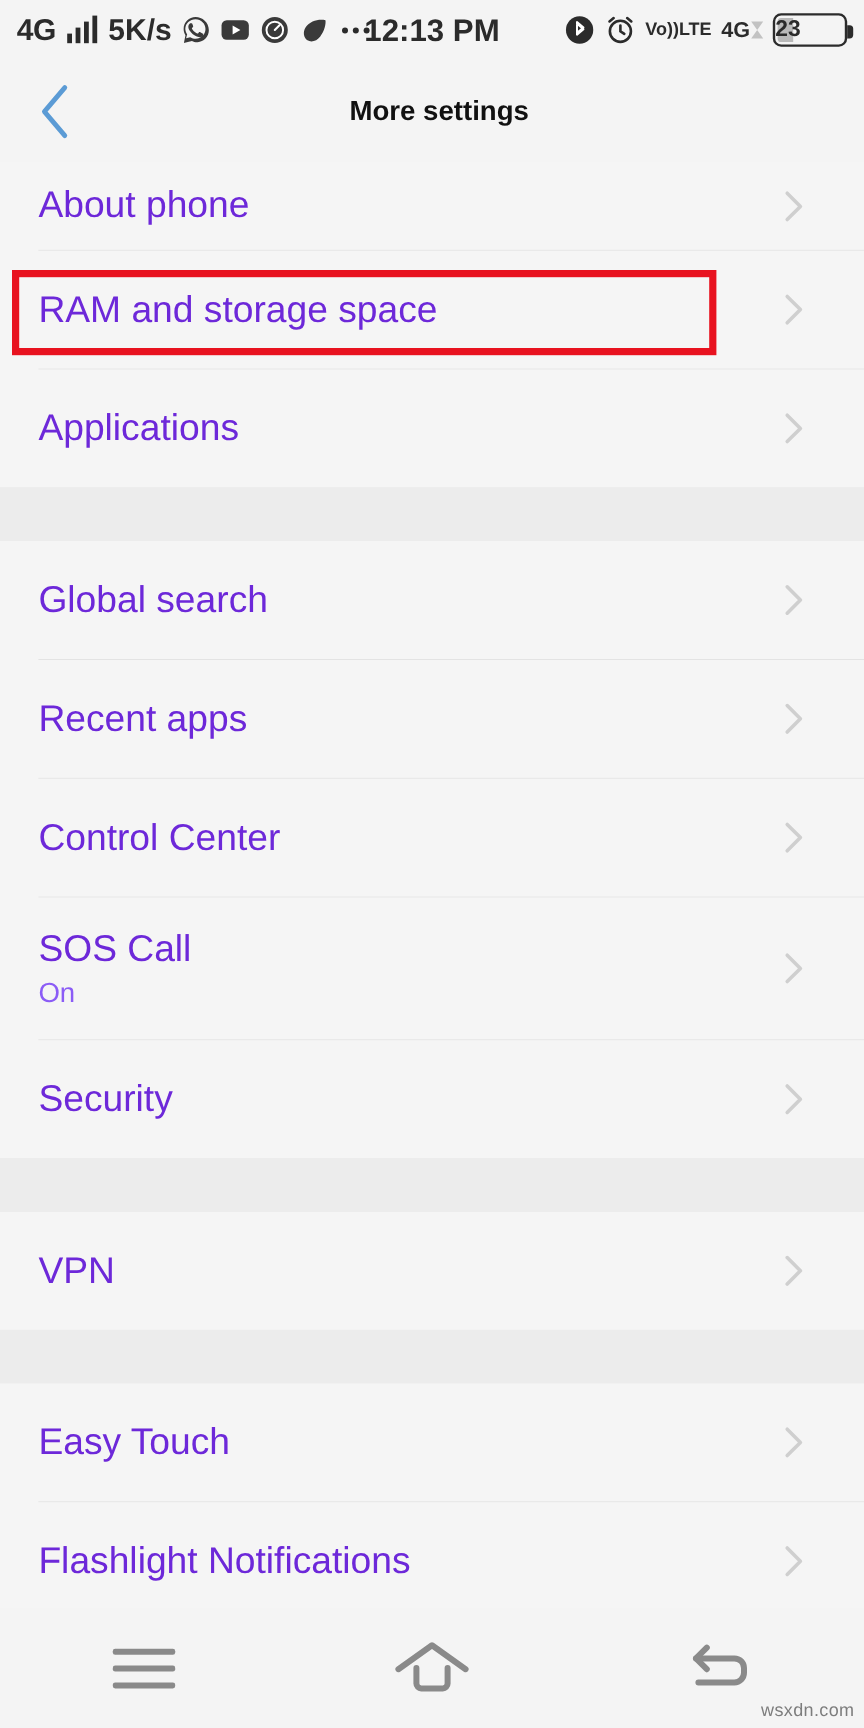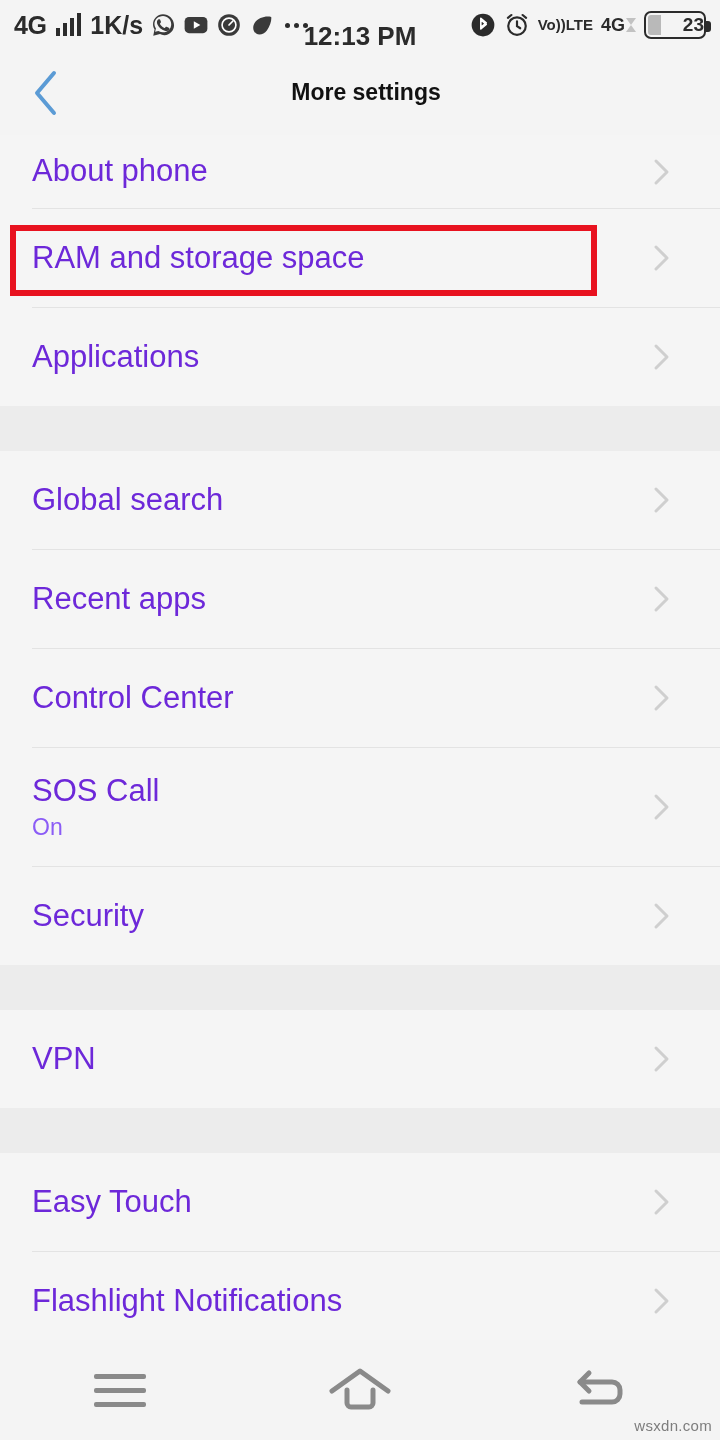--- a/index.html
+++ b/index.html
@@ -16,21 +16,21 @@
     position:absolute; top:0; left:0; width:720px; height:50px;
     background:#f4f4f4;
     display:flex; align-items:center; justify-content:space-between;
     padding:0 14px;
   }
   .sb-left { display:flex; align-items:center; gap:7px; }
   .sb-right { display:flex; align-items:center; gap:8px; }
   .sb-text { font-size:25px; font-weight:bold; color:#2b2b2b; letter-spacing:-0.3px; }
   .sb-kbs { font-size:25px; font-weight:bold; color:#2b2b2b; margin-left:2px; }
   .sb-clock {
-    position:absolute; left:0; right:0; top:11px; height:50px;
+    position:absolute; left:0; right:0; top:0; height:50px;
     display:flex; align-items:center; justify-content:center;
     font-size:26px; font-weight:bold; color:#2b2b2b; pointer-events:none;
   }
   .signal-bars { display:flex; align-items:flex-end; gap:2.5px; height:22px; margin-left:2px; }
   .signal-bars i { display:block; width:4.5px; background:#2b2b2b; }
   .signal-bars i:nth-child(1){ height:8px; }
   .signal-bars i:nth-child(2){ height:13px; }
   .signal-bars i:nth-child(3){ height:18px; }
   .signal-bars i:nth-child(4){ height:23px; }
   .appicon { width:26px; height:26px; display:block; }
@@ -38,21 +38,21 @@
   .dots i { width:5px; height:5px; border-radius:50%; background:#2b2b2b; display:block; }
   .volte { display:flex; align-items:center; line-height:0.92; }
   .volte span { font-size:15px; font-weight:bold; color:#2b2b2b; }
   .net4g { display:flex; align-items:center; gap:1px; }
   .net4g .lbl { font-size:18px; font-weight:bold; color:#2b2b2b; }
   .arrows { display:flex; flex-direction:column; align-items:center; gap:0px; }
   .arrows i { display:block; width:0; height:0; border-left:5px solid transparent; border-right:5px solid transparent; }
   .arrows i.dn { border-top:7px solid #c2c2c2; }
   .arrows i.up { border-bottom:7px solid #c2c2c2; }
   .battery { position:relative; width:62px; height:28px; border:2.5px solid #2b2b2b; border-radius:7px;
-    display:flex; align-items:center; justify-content:flex-end; }
+    display:flex; align-items:center; justify-content:flex-start; }
   .battery:after { content:""; position:absolute; right:-7px; top:8px; width:5px; height:11px;
     background:#2b2b2b; border-radius:0 3px 3px 0; }
   .battery .fill { position:absolute; left:2px; top:2px; bottom:2px; width:13px; background:#b9b9b9; border-radius:3px 0 0 3px; }
   .battery .pct { position:relative; font-size:19px; font-weight:bold; color:#2b2b2b; }
 
   
   .header {
     position:absolute; top:50px; left:0; width:720px; height:85px;
     background:#f4f4f4; display:flex; align-items:center;
   }
@@ -105,21 +105,21 @@
 
   <div class="statusbar">
     <div class="sb-left">
       <span class="sb-text">4G</span>
       <span class="signal-bars">
           <i></i>
           <i></i>
           <i></i>
           <i></i>
         </span>
-      <span class="sb-kbs">1K/s</span>
+      <span class="sb-kbs">5K/s</span>
       <svg class="appicon" viewBox="0 0 24 24">
         <path fill="#3a3a3a" d="M12 2C6.9 2 2.8 6.1 2.8 11.2c0 1.8.5 3.4 1.4 4.8L3 22l6.2-1.6c1.3.7 2.8 1.1 4.3 1 4.8-.3 8.7-4.3 8.7-9.2C22.2 6.1 17.1 2 12 2zm0 1.7c4.2 0 7.6 3.4 7.6 7.5S16.2 18.7 12 18.7c-1.4 0-2.7-.4-3.8-1l-.4-.2-3.1.8.8-3-.3-.5c-.7-1.1-1.1-2.4-1.1-3.7 0-4.1 3.5-7.4 7.9-7.4z"></path>
         <path fill="#3a3a3a" d="M9.3 7.2c-.2-.4-.4-.4-.6-.4h-.5c-.2 0-.5.1-.8.4-.3.3-1 1-1 2.4s1 2.8 1.2 3c.1.2 2 3.1 4.9 4.2 2.4.9 2.9.7 3.4.7s1.6-.6 1.8-1.3c.2-.6.2-1.2.2-1.3-.1-.1-.3-.2-.6-.3l-2-1c-.3-.1-.5-.2-.7.1l-.7.9c-.1.2-.3.2-.6.1-.3-.1-1.3-.5-2.4-1.5-.9-.8-1.5-1.8-1.7-2.1-.1-.3 0-.4.1-.6l.5-.6c.2-.2.2-.3.3-.5.1-.2 0-.4 0-.5l-.8-2z"></path>
       </svg>
       <svg class="appicon" viewBox="0 0 24 24">
         <rect x="1.5" y="4.5" width="21" height="15" rx="4" fill="#3a3a3a"></rect>
         <path fill="#ffffff" d="M10 8.5l6 3.5-6 3.5z"></path>
       </svg>
       <svg class="appicon" viewBox="0 0 24 24">
         <circle cx="12" cy="12" r="10" fill="#3a3a3a"></circle>

